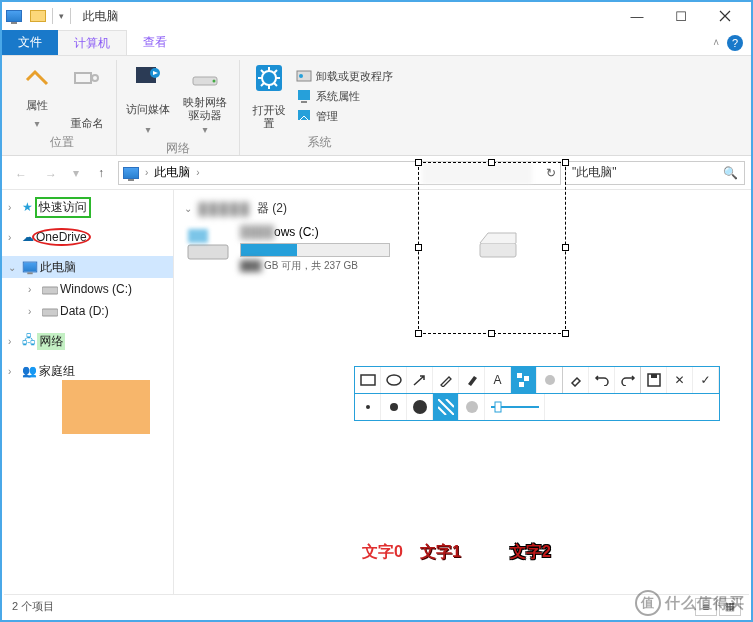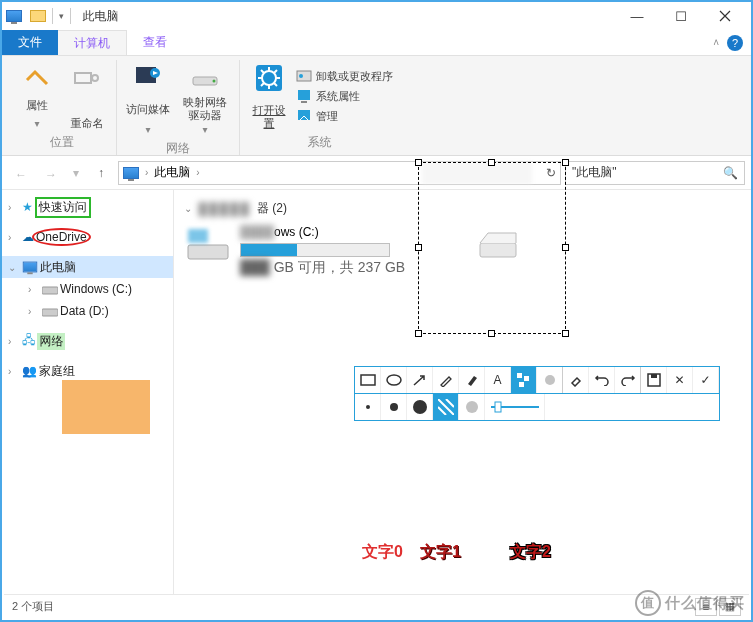--- a/index.html
+++ b/index.html
@@ -65,21 +65,21 @@
 .group-header { display:flex; align-items:center; gap:6px; color:#333; margin: 4px 0 8px; }
 .group-header .blur-part { filter: blur(3px); color:#999; letter-spacing:2px; }
 .drive-row { display:flex; gap: 30px; }
 .drive { display:flex; gap:8px; width: 260px; }
 .drive-icon { width: 48px; height: 40px; position:relative; }
 .drive-info { flex:1; }
 .drive-name { margin-bottom: 4px; }
 .drive-name .blur-part { filter: blur(3px); color:#aaa; }
 .capacity-bar { width: 150px; height: 14px; border:1px solid #bfbfbf; background:#eee; position:relative; margin-bottom: 2px; }
 .capacity-fill { height: 100%; background:#26a0da; }
-.capacity-text { font-size: 14px; color:#666; }
+.capacity-text { font-size: 10px; color:#666; }
 .capacity-text .blur-part { filter: blur(3px); }
 
 
 .marquee { position:absolute; border: 1.5px dashed #000; background: transparent; }
 .marquee .handle { position:absolute; width:7px; height:7px; background:#fff; border:1px solid #000; }
 
 
 .annot-toolbar { position:absolute; border:1px solid #26a0da; background:#fff; display:flex; flex-direction:column; }
 .annot-row { display:flex; }
 .annot-btn { width:26px; height:26px; display:flex; align-items:center; justify-content:center; border-right:1px solid #eee; color:#333; }
@@ -183,21 +183,21 @@
             </div>
           <span>映射网络驱动器</span>
           <span class="chev">▾</span>
         </div>
       </div>
       <div class="ribbon-label">网络</div>
     </div>
 
     <div class="ribbon-group">
       <div class="ribbon-items">
-        <div class="ribbon-btn" style="width:46px;text-decoration:underline;">
+        <div class="ribbon-btn" style="width:46px;">
           <div class="ico">
               <svg width="30" height="30" viewBox="0 0 30 30">
                 <rect x="2" y="2" width="26" height="26" rx="3" fill="#1c90d4"></rect>
                 <circle cx="15" cy="15" r="7" fill="none" stroke="#fff" stroke-width="2"></circle>
                 <g stroke="#fff" stroke-width="2">
                   <path d="M15 4 V8 M15 22 V26 M4 15 H8 M22 15 H26 M7 7 L10 10 M20 20 L23 23 M23 7 L20 10 M10 20 L7 23"></path>
                 </g>
               </svg>
             </div>
           <span>打开设置</span>

